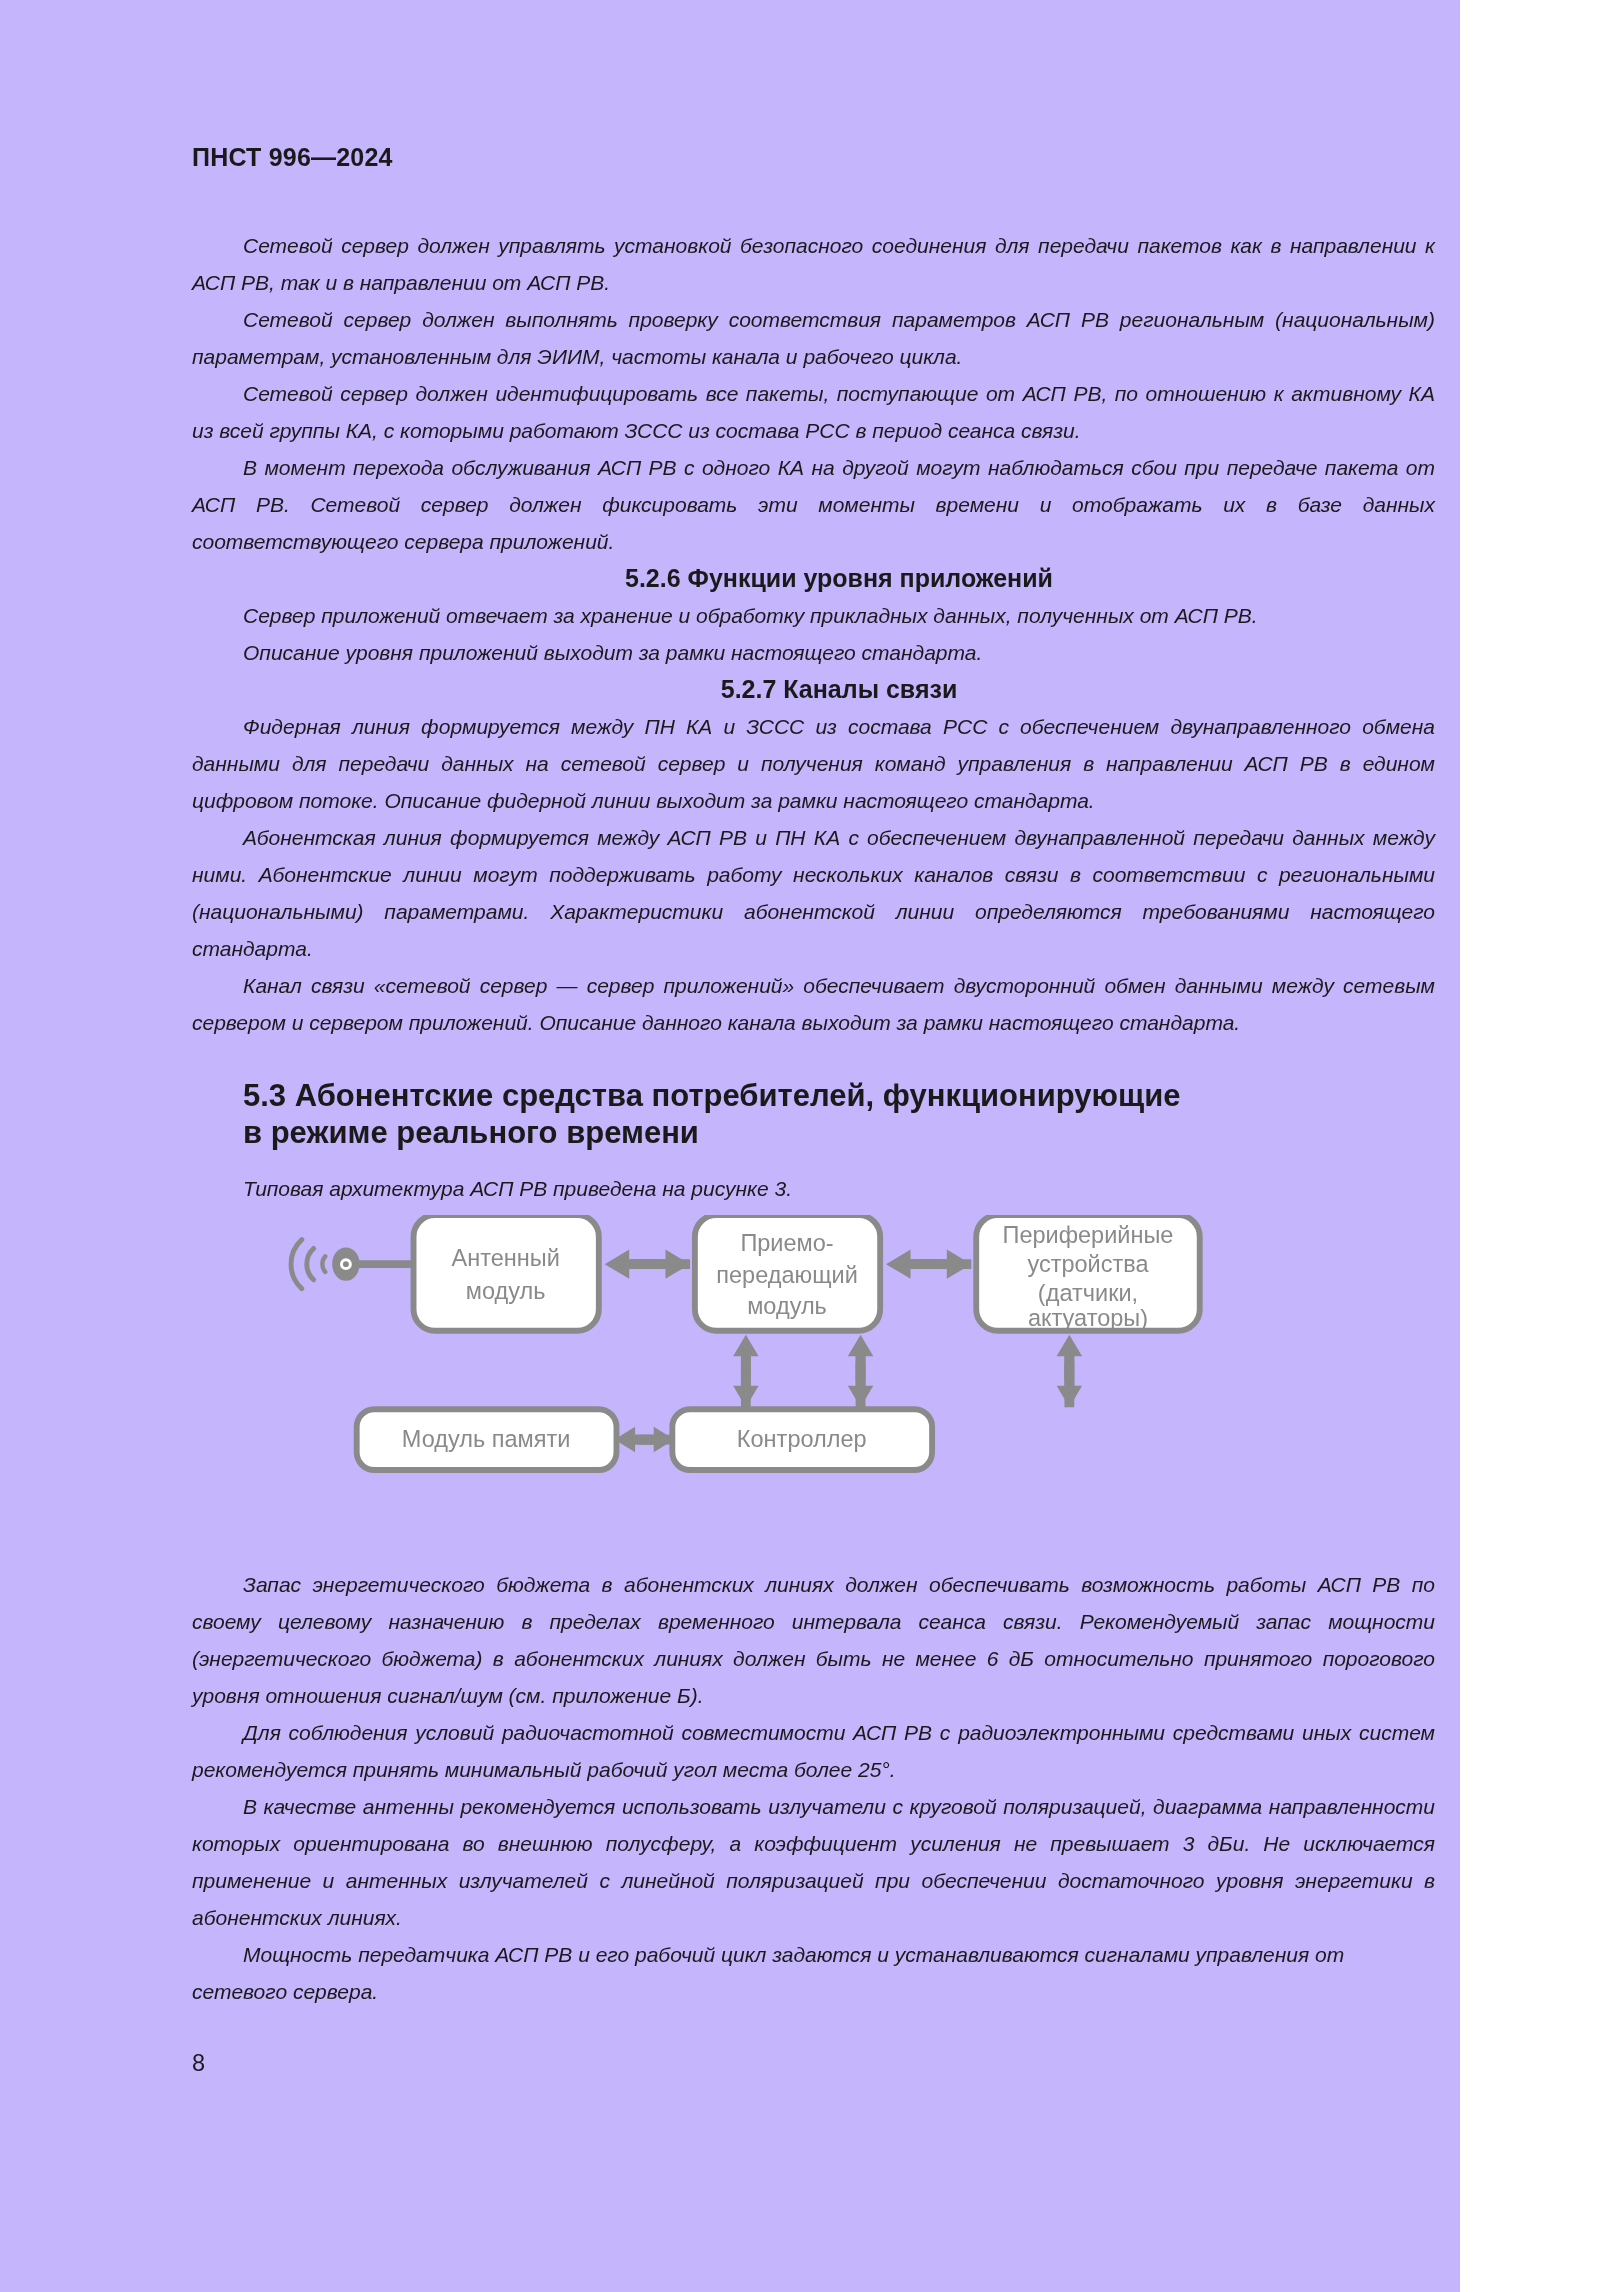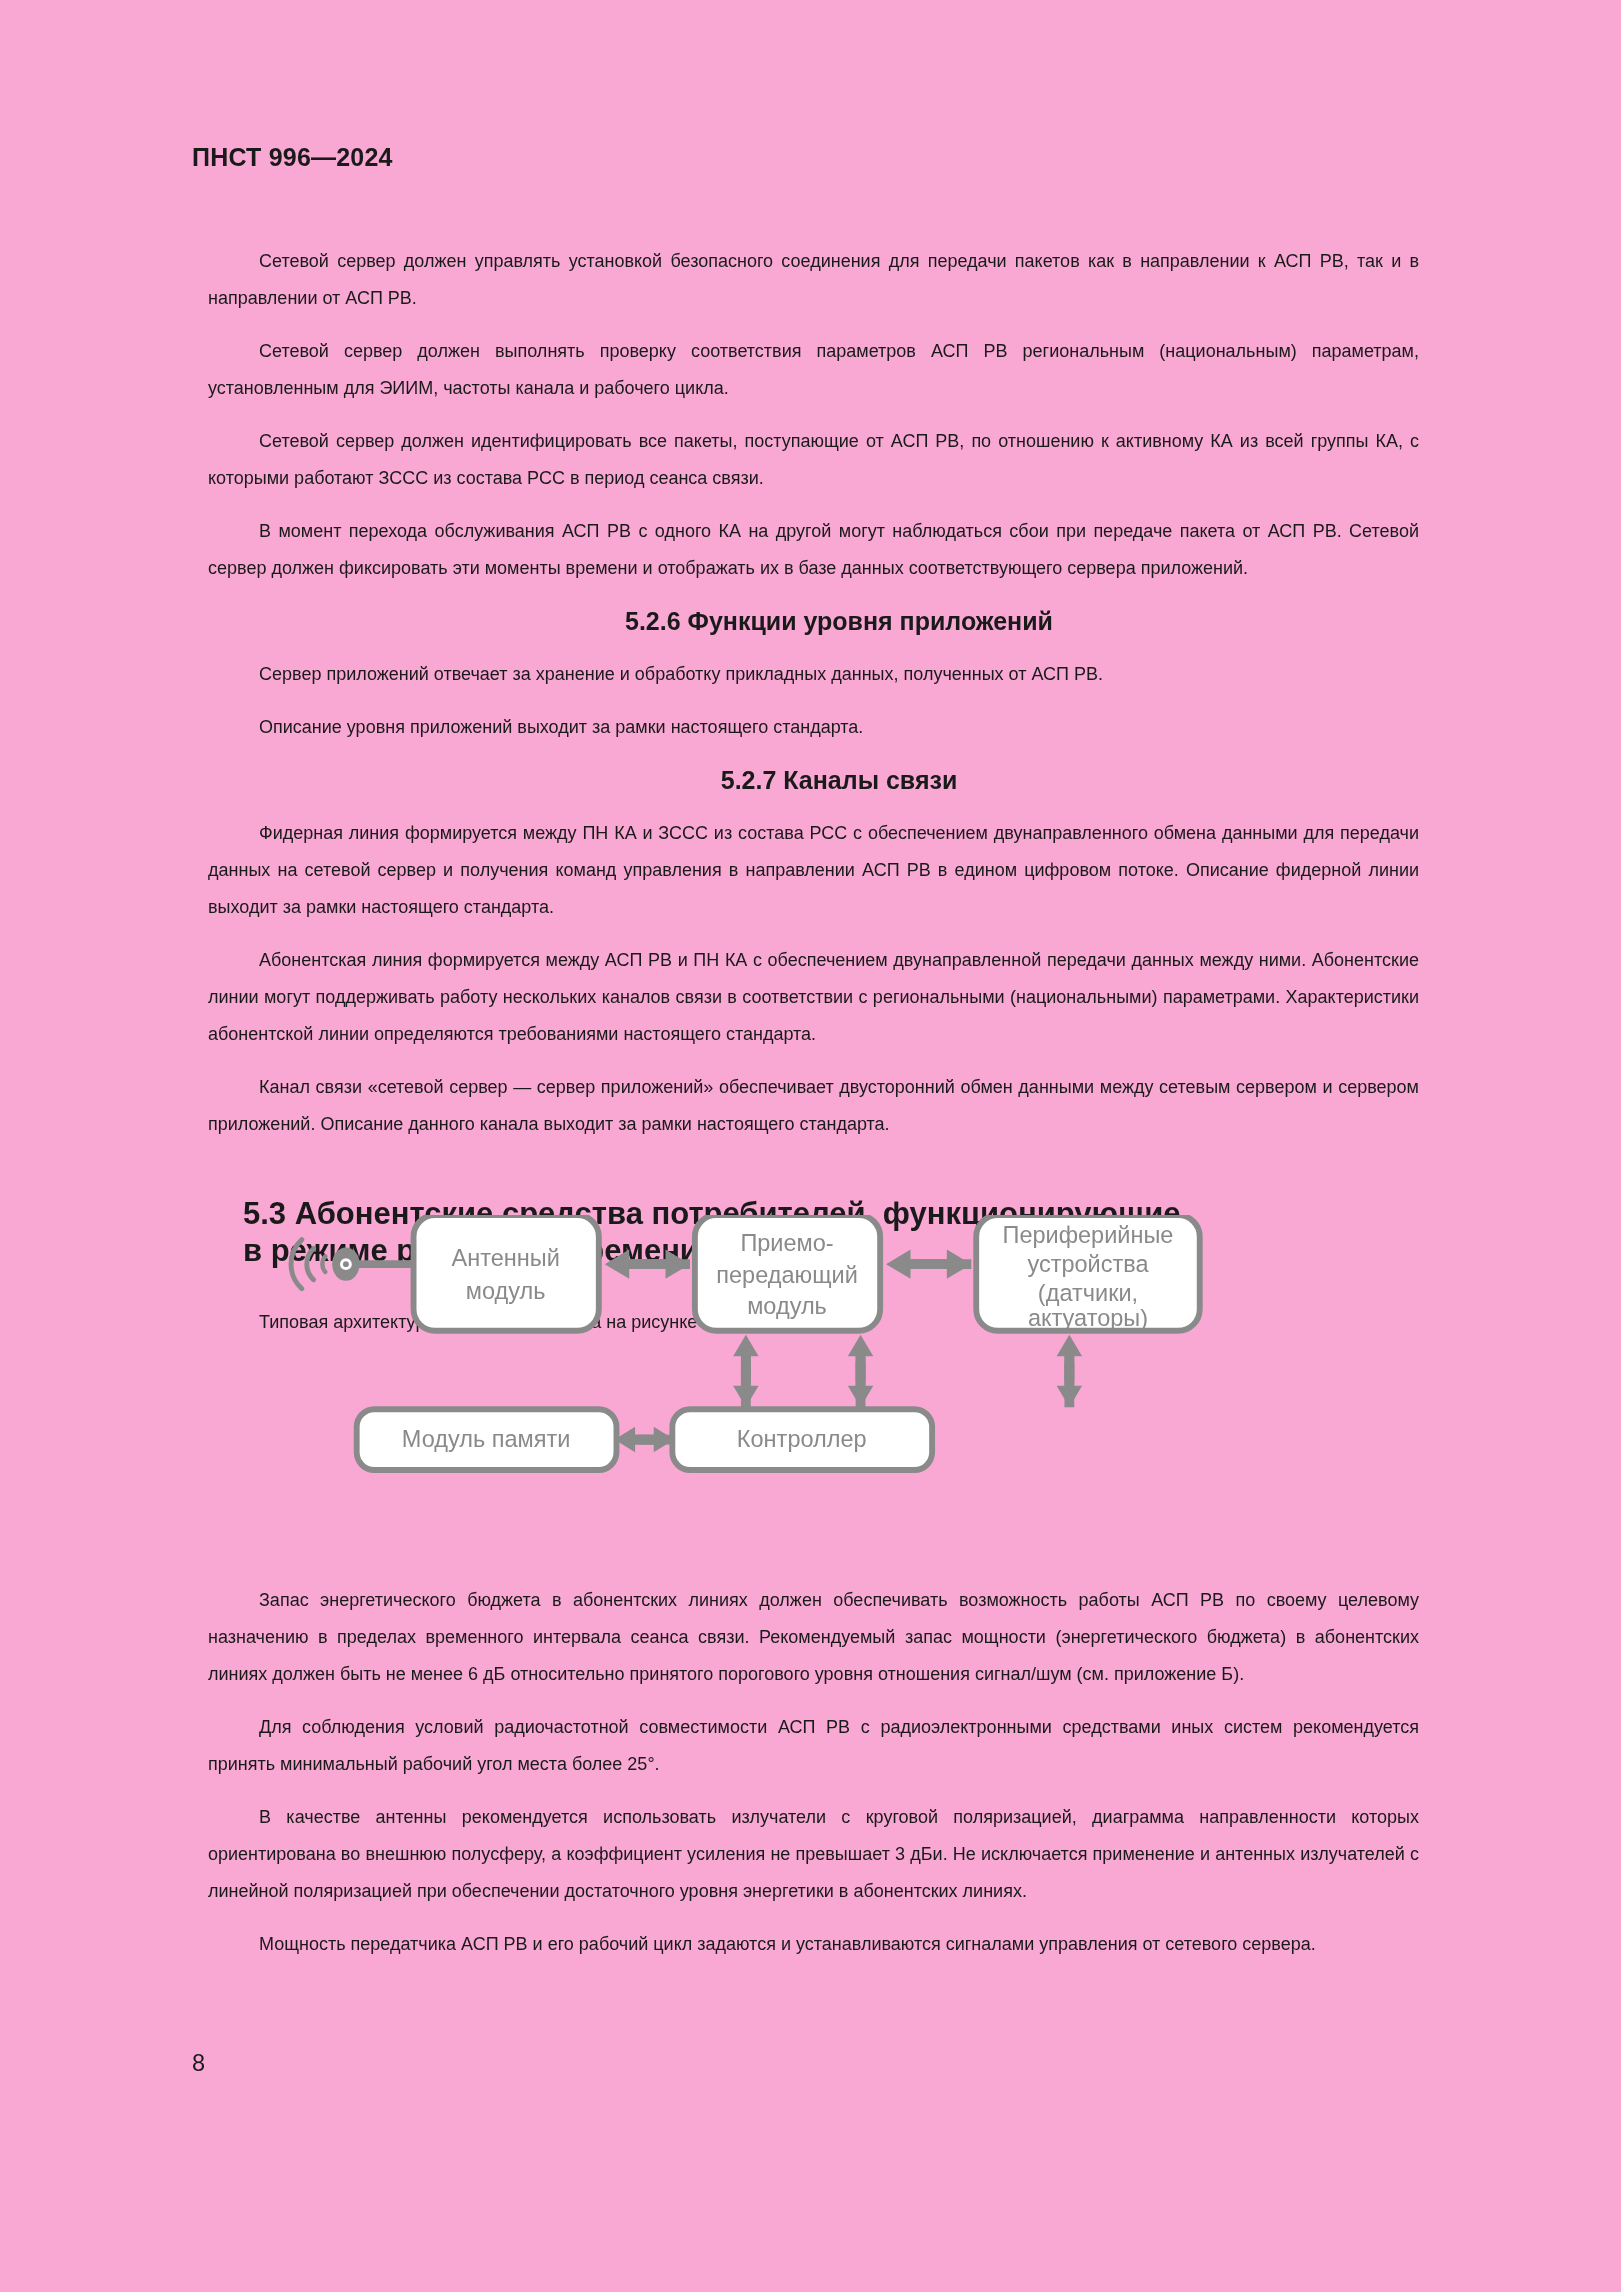--- a/index.html
+++ b/index.html
@@ -2,23 +2,23 @@
 <html lang="ru"><head>
 <meta charset="utf-8">
 <style>
   html, body {
     margin: 0;
     padding: 0;
     background: #ffffff;
   }
   .page {
     position: relative;
-    width: 1621px;
+    width: 1460px;
     height: 2293px;
-    background: #f9a8d4;
+    background: #c4b5fd;
     font-family: "Liberation Sans", sans-serif;
     color: #1a1a1a;
     box-sizing: border-box;
     overflow: hidden;
   }
 
   
   .doc-header {
     position: absolute;
     left: 192px;
@@ -30,28 +30,29 @@
   }
 
   
   .body-block {
     position: absolute;
     left: 192px;
     top: 227px;
     width: 1243px;
   }
   p.para {
-    margin: 16px;
-    font-size: 18px;
+    margin: 0;
+    font-size: 21px;
     line-height: 37px;
     text-align: justify;
     text-indent: 51px;
     color: #1a1a1a;
     -webkit-hyphens: none;
     hyphens: none;
+    font-style: italic;
   }
   p.para:last-child { text-align: left; }
 
   h4.sub-head {
     margin: 0;
     font-size: 25px;
     line-height: 37px;
     font-weight: bold;
     text-indent: 51px;
     color: #1a1a1a;

